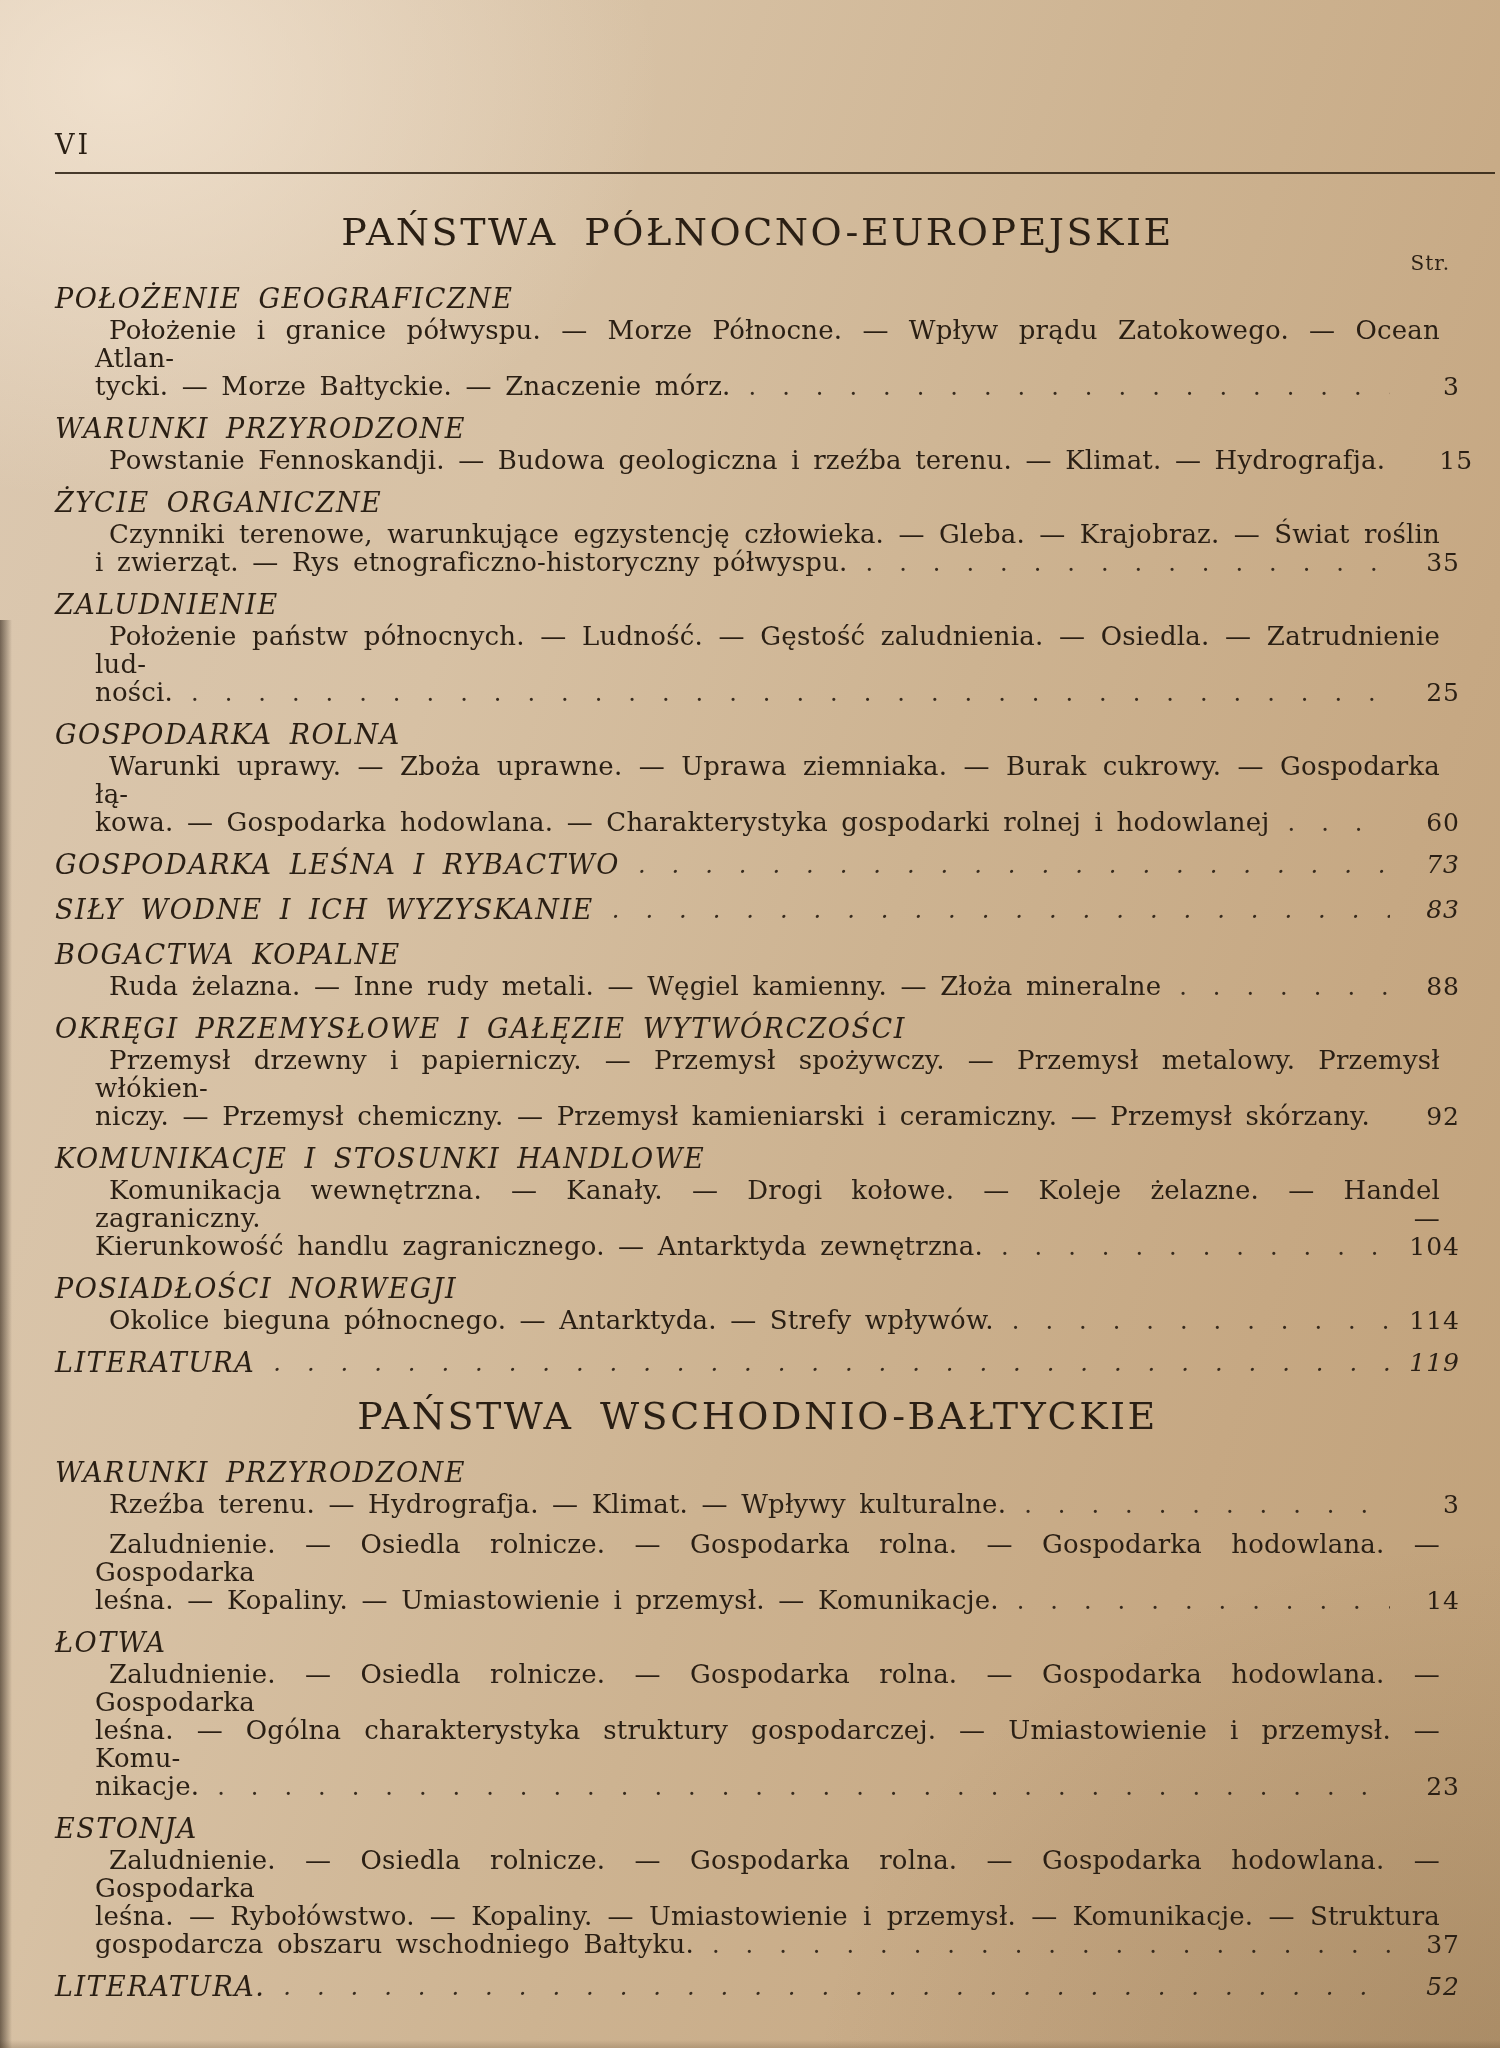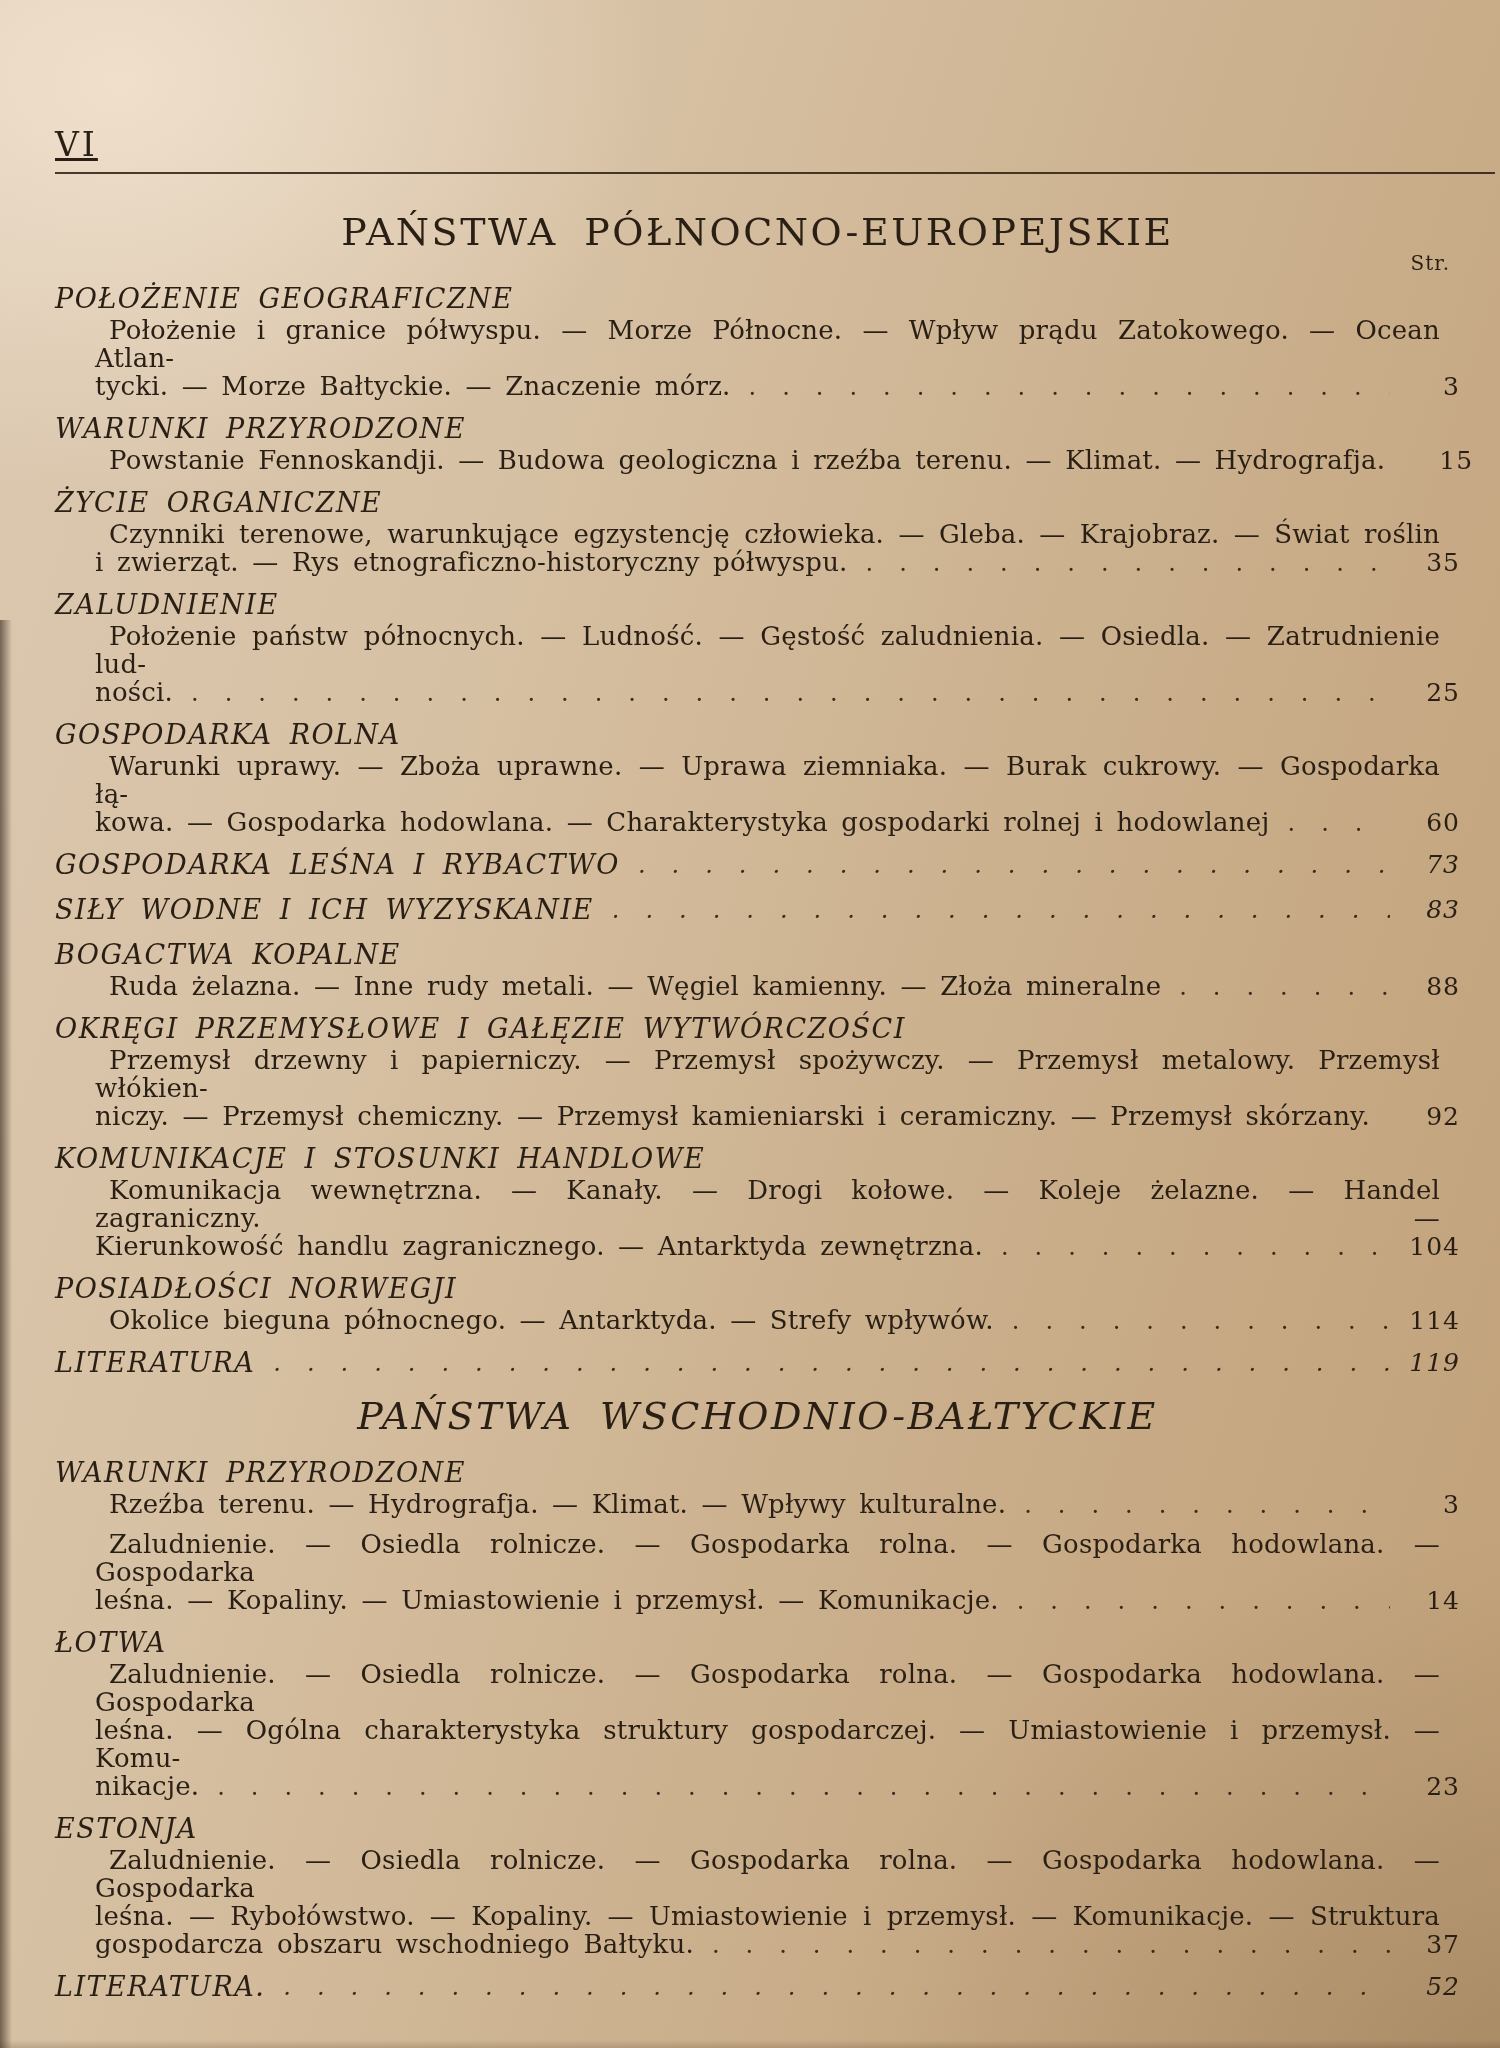--- a/index.html
+++ b/index.html
@@ -26,32 +26,32 @@
     background:linear-gradient(to right, rgba(28,17,8,0.55), rgba(28,17,8,0));
   }
   .edge-bottom{
     position:absolute;left:0;right:0;bottom:0;height:8px;
     background:linear-gradient(to top, rgba(60,42,22,0.18), rgba(60,42,22,0));
   }
   .content{
     position:absolute;left:55px;top:130px;width:1405px;
   }
   .folio{
-    display:block;font-size:33px;line-height:30px;letter-spacing:3px;text-decoration:underline;
+    display:block;font-size:27px;line-height:30px;letter-spacing:3px;
   }
   .rule{
     width:1440px;height:0;margin-top:12px;
     border-bottom:2.5px solid rgba(42,29,15,0.85);
   }
   .title{
     margin-top:38px;text-align:center;
     font-size:38px;line-height:40px;letter-spacing:2.5px;word-spacing:12px;
     white-space:nowrap;
   }
-  .title--later{margin-top:16px;margin-bottom:20px;font-style:italic;}
+  .title--later{margin-top:16px;margin-bottom:20px;}
   .str{
     text-align:right;font-size:20px;line-height:22px;letter-spacing:1px;
     padding-right:10px;margin-bottom:8px;
   }
   .entry{margin-bottom:11px;}
   .h-row{
     display:flex;align-items:flex-end;
     font-size:27px;line-height:34px;letter-spacing:1.5px;word-spacing:7px;font-style:italic;
   }
   .h{white-space:nowrap;}

